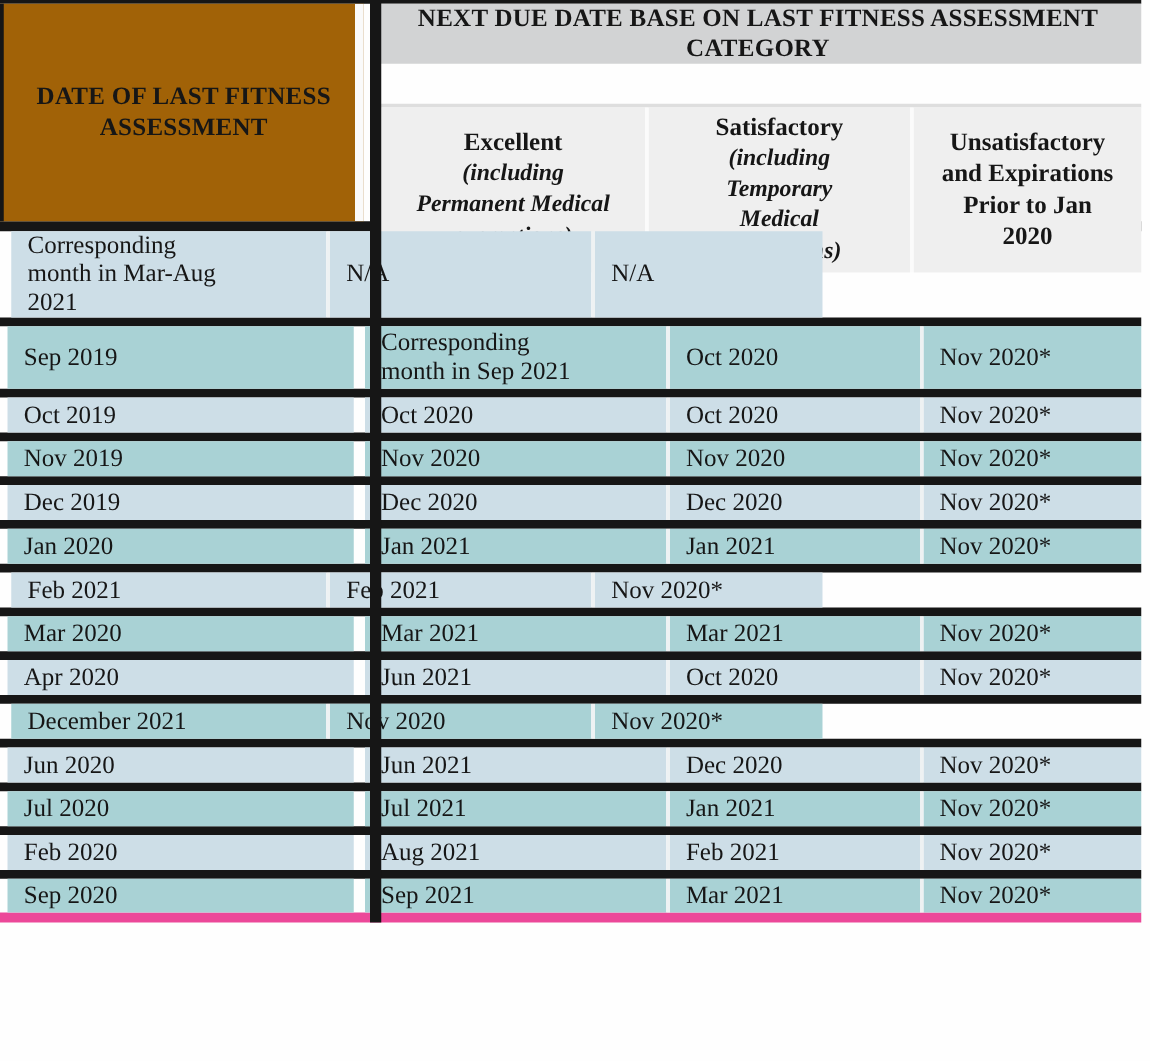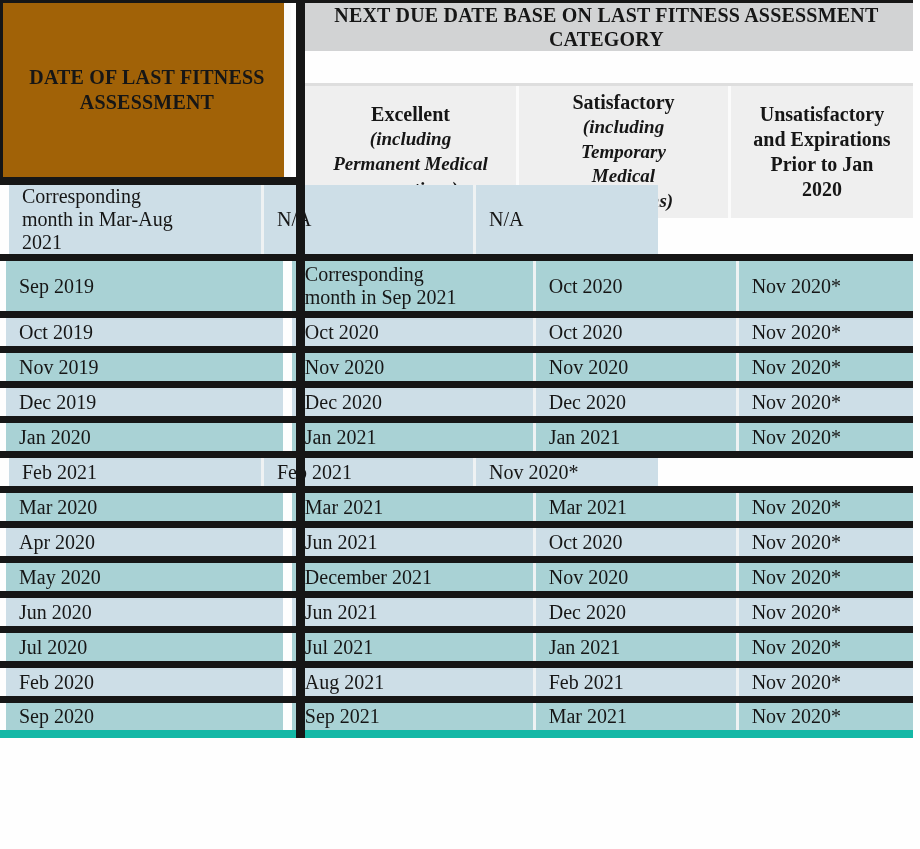--- a/index.html
+++ b/index.html
@@ -44,21 +44,21 @@
   .subhead.w2 { width:209px; }
   .subhead.w3 { width:182px; }
   .subgap { width:3px; background:#fbfbfb; }
   .sh-title { font-weight:bold; font-size:20px; line-height:1.25; white-space:pre-line; }
   .sh-sub   { font-weight:bold; font-style:italic; font-size:19px; line-height:1.3; white-space:pre-line; }
 
   
   .row { display:flex; border-bottom:7px solid #161616; height:35px; }
   .row.h76 { height:76px; }
   .row.h57 { height:57px;font-family:Liberation Serif, serif; }
-  .row:last-child { border-bottom:8px solid #14b8a6; }
+  .row:last-child { border-bottom:8px solid #ec4899; }
   .cell {
     display:flex; align-items:center;
     padding:2px 8px 2px 13px;
     font-size:20px; line-height:1.15; white-space:pre-line;
   }
   .c1 { width:290px; margin-left:6px; }
   .gap9 { width:9px; }   
   .c2 { width:252px; }
   .c3 { width:209px; }
   .c4 { width:182px; }
@@ -191,21 +191,20 @@
       <div class="cell c1">Apr 2020</div>
       <div class="gap9"></div>
       <div class="cell c2">Jun 2021</div>
       <div class="vsep"></div>
       <div class="cell c3">Oct 2020</div>
       <div class="vsep"></div>
       <div class="cell c4">Nov 2020*</div>
     </div>
 
     <div class="row teal">
-      <div class="cell c1">May 2020</div>
       <div class="gap9"></div>
       <div class="cell c2">December 2021</div>
       <div class="vsep"></div>
       <div class="cell c3">Nov 2020</div>
       <div class="vsep"></div>
       <div class="cell c4">Nov 2020*</div>
     </div>
 
     <div class="row light">
       <div class="cell c1">Jun 2020</div>

